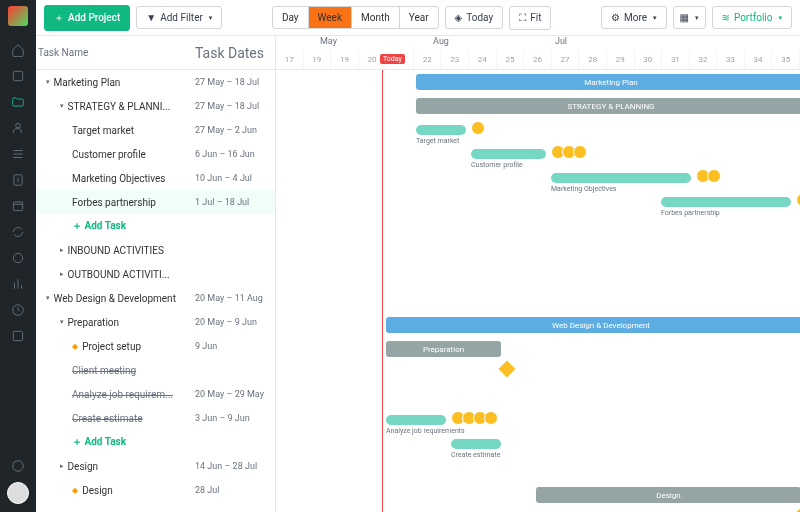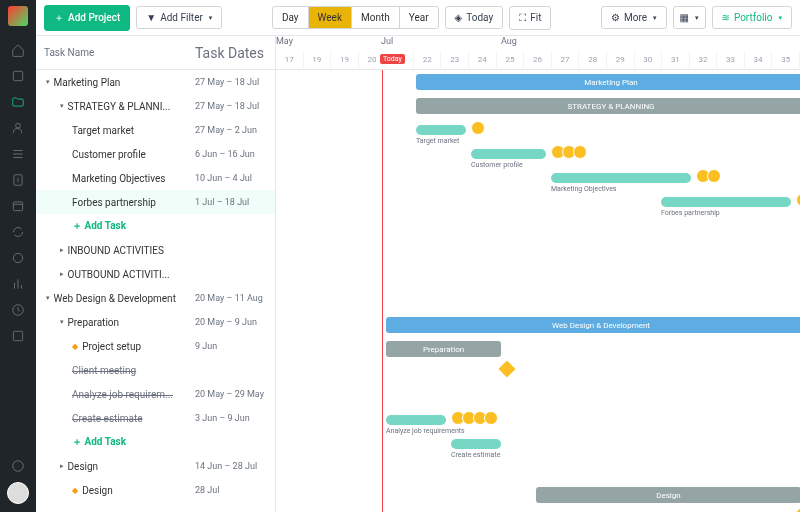--- a/index.html
+++ b/index.html
@@ -12,43 +12,43 @@
 .sidebar .bottom{position:absolute;bottom:8px;display:flex;flex-direction:column;align-items:center;gap:8px}
 .sidebar .avatar{width:22px;height:22px;border-radius:50%;background:#ddd;border:1px solid #fff}
 .main{flex:1;display:flex;flex-direction:column}
 .toolbar{height:36px;border-bottom:1px solid #e5e7eb;display:flex;align-items:center;padding:0 8px;gap:6px}
 .btn{display:inline-flex;align-items:center;gap:4px;padding:5px 9px;border:1px solid #d1d5db;border-radius:3px;background:#fff;font-size:10px;cursor:pointer;color:#374151}
 .btn.primary{background:#10b981;border-color:#10b981;color:#fff;font-weight:500}
 .btn .caret{font-size:7px;margin-left:2px}
 .seg{display:flex;border:1px solid #d1d5db;border-radius:3px;overflow:hidden}
 .seg .s{padding:5px 9px;font-size:10px;cursor:pointer;border-right:1px solid #d1d5db}
 .seg .s:last-child{border-right:none}
-.seg .s.active{background:#eab308}
+.seg .s.active{background:#f97316}
 .spacer{flex:1}
 .iconbtn{padding:5px 6px}
 .content{flex:1;display:flex;overflow:hidden}
 .left{width:240px;border-right:1px solid #e5e7eb;display:flex;flex-direction:column;overflow-y:auto}
 .left-head{display:flex;border-bottom:1px solid #e5e7eb;height:34px;align-items:center}
-.left-head .c1{flex:1;padding-left:8px;font-size:10px;color:#6b7280}
+.left-head .c1{flex:1;padding-left:2px;font-size:10px;color:#6b7280}
 .left-head .c2{width:80px;font-size:14px;color:#6b7280}
 .row{display:flex;align-items:center;min-height:24px;padding:3px 0}
 .row .c1{flex:1;display:flex;align-items:center;gap:4px;padding-left:10px;font-size:10px}
 .row .c2{width:80px;font-size:9px;color:#6b7280}
 .row.sub .c1{padding-left:24px}
 .row.sub2 .c1{padding-left:36px}
 .row .tri{font-size:7px;color:#666}
 .row.hover{background:#f0fdf9}
 .row .add{color:#10b981;font-weight:700}
 .row .strike{text-decoration:line-through;color:#6b7280}
 .row .bar{color:#d1d5db;margin:0 4px}
 .row .diamond{color:#f59e0b;font-size:8px}
 .gantt{flex:1;position:relative;overflow:hidden}
 .timeline{height:34px;border-bottom:1px solid #e5e7eb;display:flex;flex-direction:column}
 .months{display:flex;height:16px}
-.months .m{font-size:9px;color:#6b7280;}
+.months .m{font-size:9px;color:#6b7280;text-align:center}
 .days{display:flex;height:18px}
 .days .d{flex:1;font-size:8px;color:#9ca3af;text-align:center;line-height:18px;border-right:1px solid #f3f4f6}
 .gbody{position:relative;height:calc(100% - 34px)}
 .today-line{position:absolute;top:0;bottom:0;width:1px;background:#ef4444;z-index:5}
 .today-flag{position:absolute;top:-16px;left:-2px;background:#ef4444;color:#fff;font-size:7px;padding:1px 3px;border-radius:2px}
 .gbar{position:absolute;height:16px;border-radius:3px;font-size:8px;display:flex;align-items:center;justify-content:center;white-space:nowrap;overflow:visible}
 .gbar.blue{background:#5dade2;color:#fff}
 .gbar.gray{background:#95a5a6;color:#fff}
 .gbar.teal{background:#76d7c4;height:10px;border-radius:5px}
 .gbar .label{position:absolute;top:12px;left:0;font-size:7px;color:#6b7280;white-space:nowrap}
@@ -277,22 +277,22 @@
             <span>Design</span>
           </div>
           <div class="c2">28 Jul</div>
         </div>
     </div>
 
     <div class="gantt">
       <div class="timeline">
         <div class="months">
           <div class="m" style="width:105px">May</div>
+          <div class="m" style="width:120px">Aug</div>
           <div class="m" style="width:120px">Jul</div>
-          <div class="m" style="width:120px">Aug</div>
         </div>
         <div class="days" id="days">
             <div class="d">17</div>
             <div class="d">19</div>
             <div class="d">19</div>
             <div class="d">20</div>
             <div class="d">21</div>
             <div class="d">22</div>
             <div class="d">23</div>
             <div class="d">24</div>

